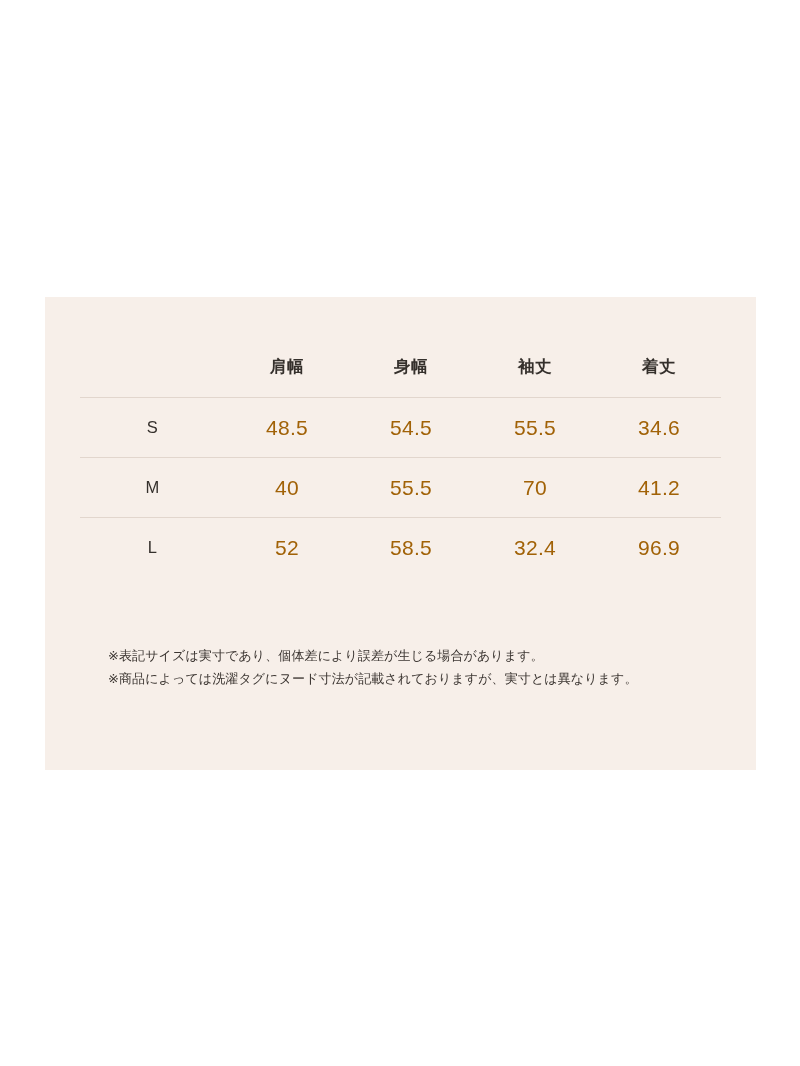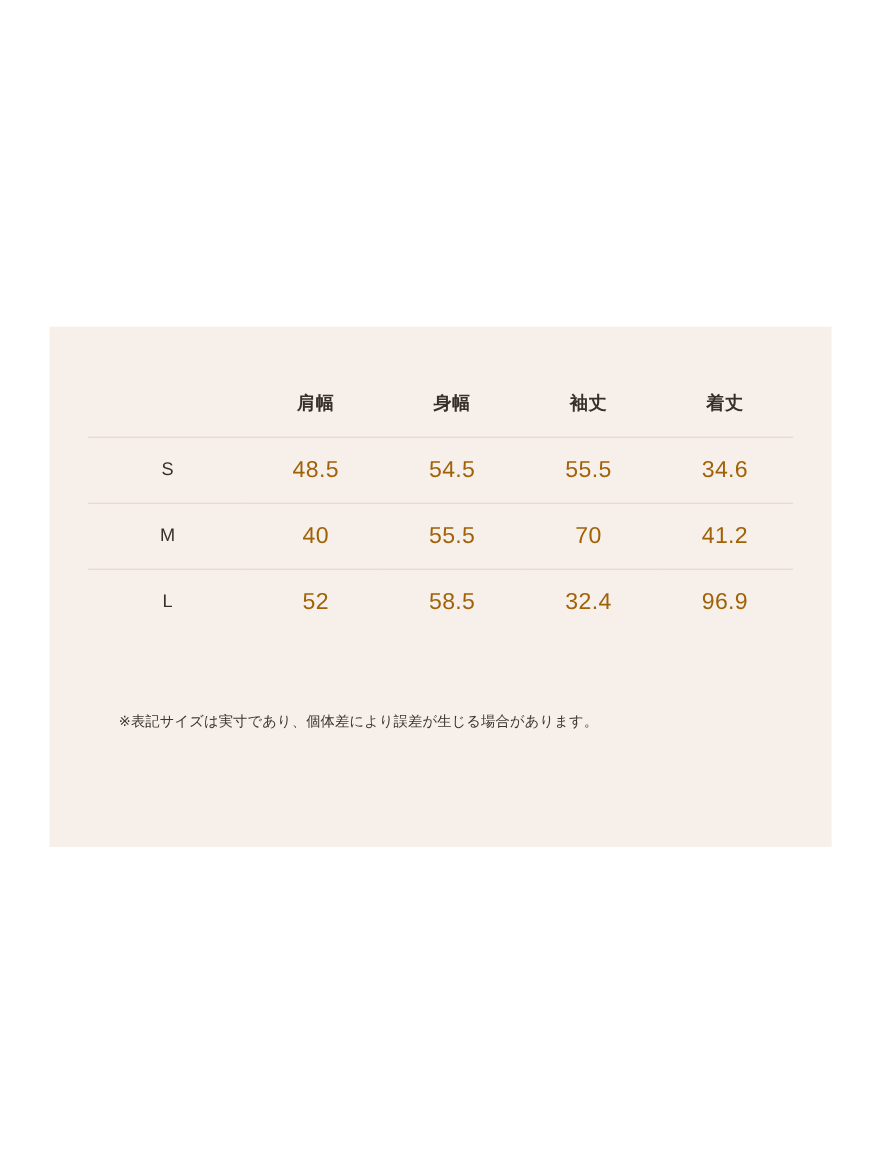--- a/index.html
+++ b/index.html
@@ -127,16 +127,17 @@
           <td>52</td>
           <td>58.5</td>
           <td>32.4</td>
           <td>96.9</td>
         </tr>
       </tbody>
     </table>
 
     <div class="notes">
       <p>※表記サイズは実寸であり、個体差により誤差が生じる場合があります。</p>
+      <p>※商品によっては洗濯タグにヌード寸法が記載されておりますが、実寸とは異なります。</p>
     </div>
 
   </div>
 </div>
 
 </body></html>

